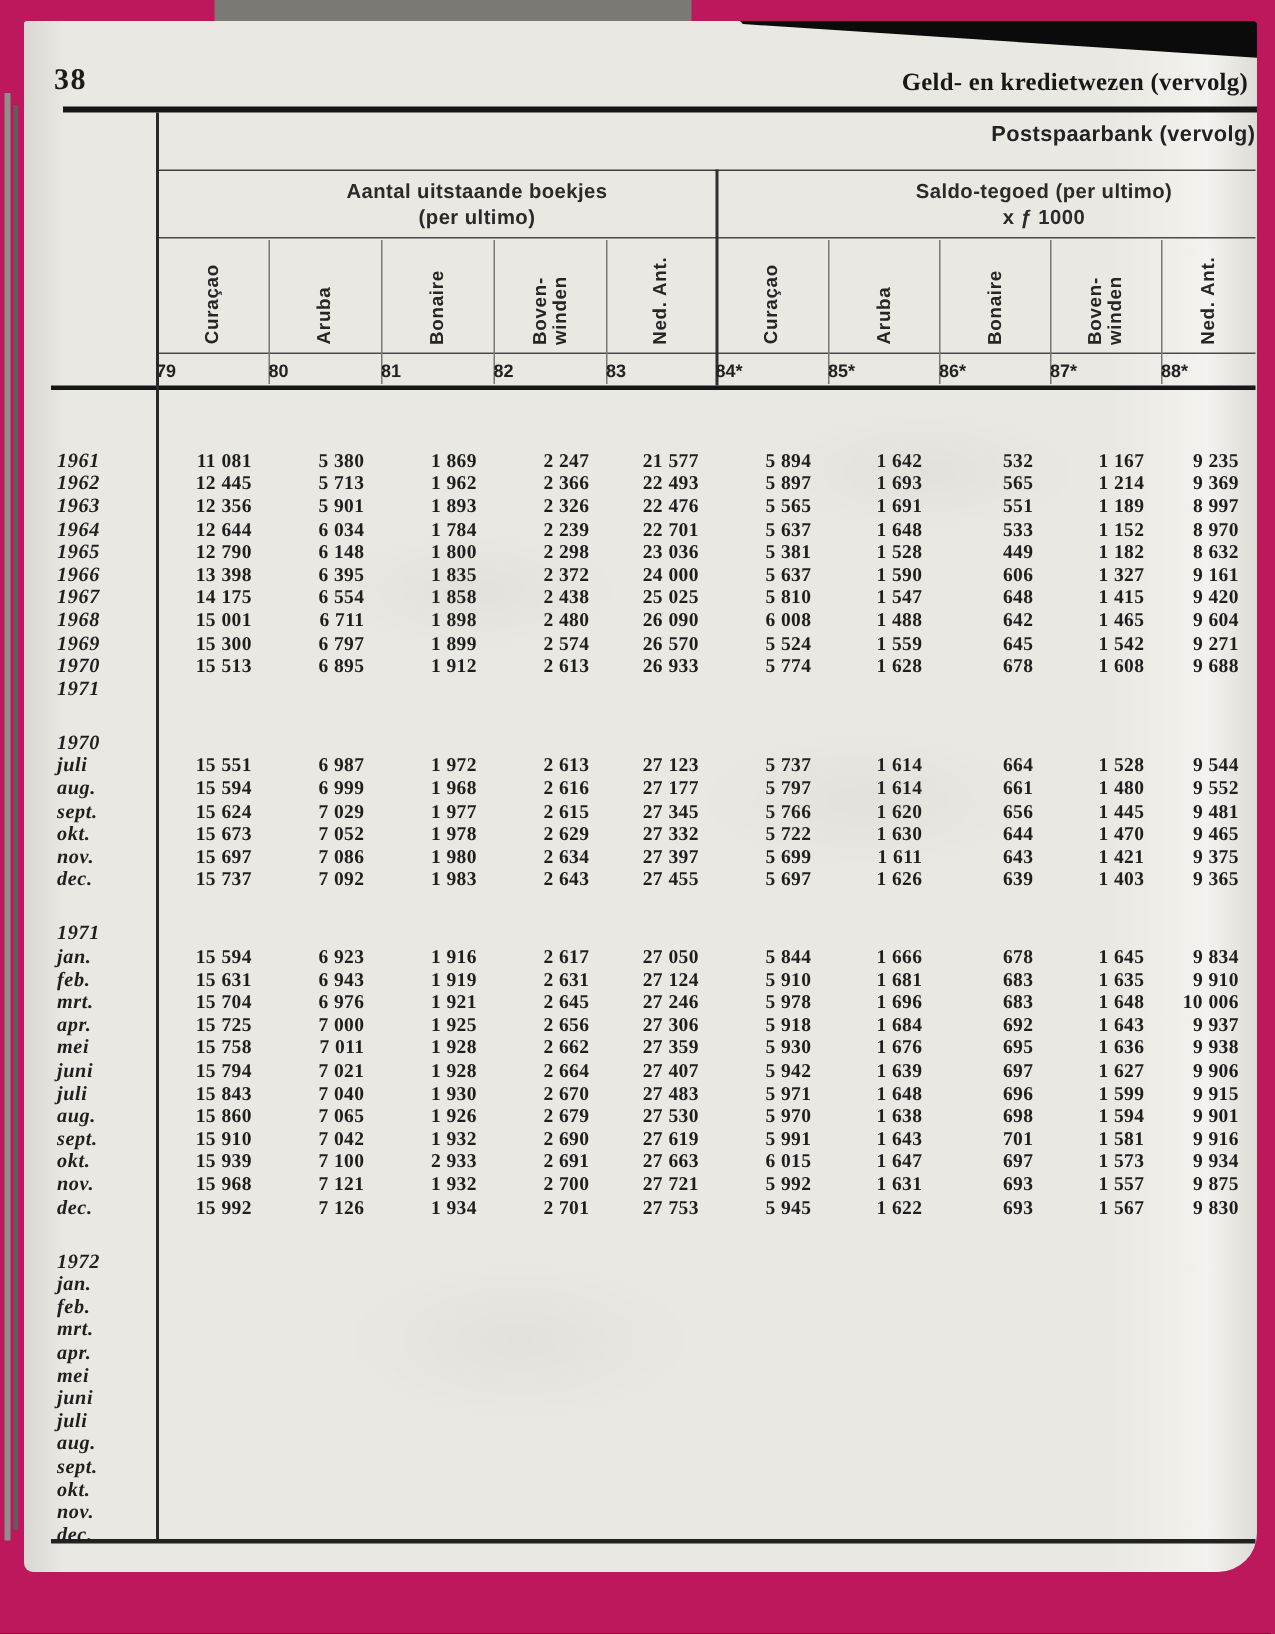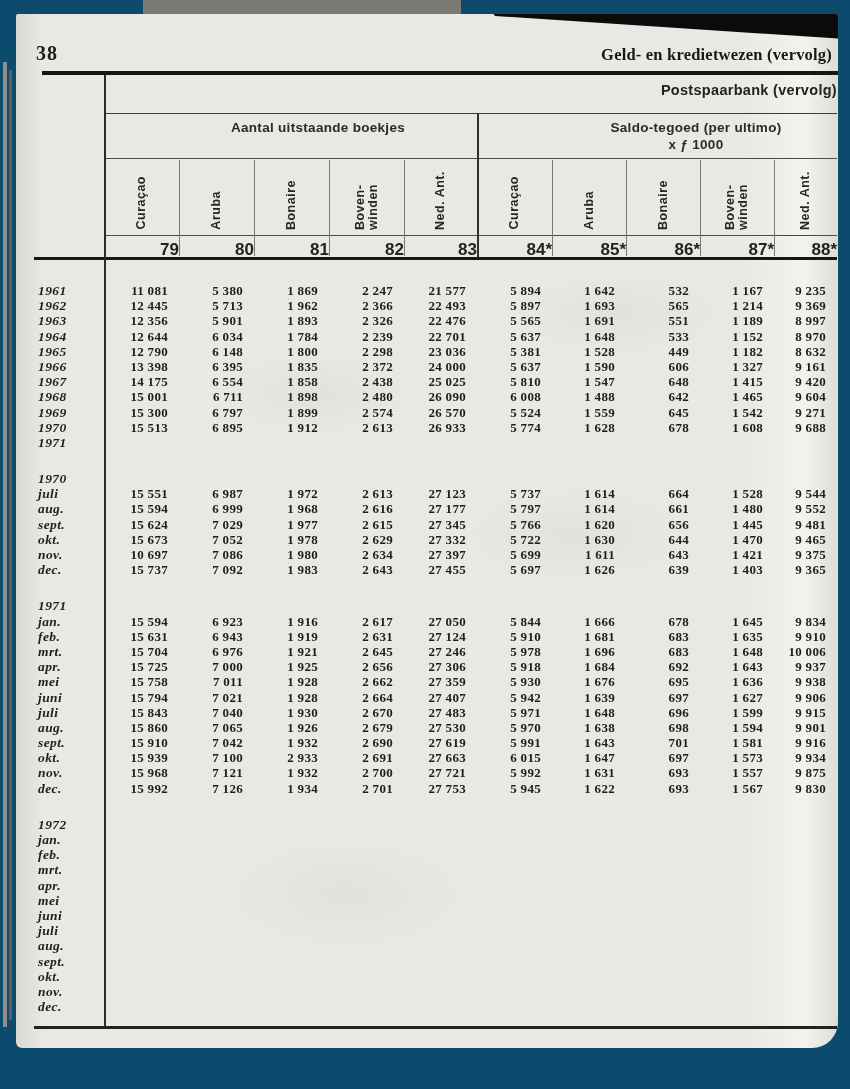--- a/index.html
+++ b/index.html
@@ -1,17 +1,17 @@
 <!DOCTYPE html>
 <html><head>
 <meta charset="utf-8">
 <style>
   html,body{margin:0;padding:0;}
   body{width:850px;height:1089px;background:#0b0b0b;font-family:"Liberation Serif","DejaVu Serif",serif;}
-  .scene{position:relative;width:850px;height:1089px;background:#0c4a6e;overflow:hidden;}
+  .scene{position:relative;width:850px;height:1089px;background:#be185d;overflow:hidden;}
 
   
   .top-gray-patch{position:absolute;left:143px;top:0;width:318px;height:15px;background:#7b7974;}
   .book-edge-strip1{position:absolute;left:3px;top:62px;width:4px;height:965px;background:#8f8e8a;}
   .book-edge-strip2{position:absolute;left:9px;top:70px;width:3px;height:950px;background:#5f5e5a;}
 
   
   .page{position:absolute;left:16px;top:14px;width:822px;height:1034px;
     background:linear-gradient(to right,#d9d8d3 0px,#e9e8e3 28px,#e9e8e3 88%,#f3f2ee 96%,#dddcd7 100%);
     border-radius:2px 2px 26px 6px;overflow:hidden;}
@@ -49,26 +49,26 @@
   .group-left{left:88px;width:428px;}
   .group-right{left:461px;width:360px;padding-left:39px;}
 
   .grid{display:grid;grid-template-columns:70px 75px 75px 75px 75px 73px 75px 74px 74px 74px 63px;}
   .headrow{position:absolute;left:18px;top:148px;width:803px;height:70px;}
   .headrow .hcell{display:flex;align-items:flex-end;justify-content:center;height:70px;}
   .rot{writing-mode:vertical-rl;transform:rotate(180deg);white-space:pre-line;
     font-family:"Liberation Sans","DejaVu Sans",sans-serif;font-size:12.5px;font-weight:600;color:#262626;
     letter-spacing:.5px;line-height:13px;padding-top:2px;}
   .numrow{position:absolute;left:18px;top:226px;width:803px;height:16px;}
-  .numrow .ncell{text-align:right;font-family:"Liberation Sans","DejaVu Sans",sans-serif;
-    font-size:17px;font-weight:700;color:#222;padding-left:12px;}
+  .numrow .ncell{text-align:left;font-family:"Liberation Sans","DejaVu Sans",sans-serif;
+    font-size:12px;font-weight:700;color:#222;}
 
   
   .tbody{position:absolute;left:18px;top:269px;width:803px;}
-  .section{margin-top:0;}
+  .section{margin-top:16px;}
   .section + .section{margin-top:21px;}
   .sec-label,.rlabel{font-style:italic;font-weight:700;font-size:13.5px;color:#1f1f1f;padding-left:4px;letter-spacing:.4px;}
   .sec-label{height:15.2px;line-height:15.2px;}
   .row{height:15.2px;line-height:15.2px;}
   .cell{font-size:13px;font-weight:700;color:#1e1e1e;text-align:right;padding-right:11px;letter-spacing:.3px;
     font-family:"Liberation Serif","DejaVu Serif",serif;}
 </style>
 </head>
 <body>
 
@@ -95,20 +95,21 @@
     <div class="vsep ln" style="left:388px"></div>
     <div class="vsep ln" style="left:536px"></div>
     <div class="vsep ln" style="left:610px"></div>
     <div class="vsep ln" style="left:684px"></div>
     <div class="vsep ln" style="left:758px"></div>
 
     <div class="tbl-title">Postspaarbank (vervolg)</div>
 
     <div class="group group-left">
       <div>Aantal uitstaande boekjes</div>
+      <div>(per ultimo)</div>
     </div>
     <div class="group group-right">
       <div>Saldo-tegoed (per ultimo)</div>
       <div>x ƒ 1000</div>
     </div>
 
     <div class="headrow grid">
       <div class="hcell"></div>
       <div class="hcell">
           <span class="rot">Curaçao</span>
@@ -353,21 +354,21 @@
             <div class="cell">2 629</div>
             <div class="cell">27 332</div>
             <div class="cell">5 722</div>
             <div class="cell">1 630</div>
             <div class="cell">644</div>
             <div class="cell">1 470</div>
             <div class="cell">9 465</div>
           </div>
           <div class="row grid">
             <div class="rlabel">nov.</div>
-            <div class="cell">10 697</div>
+            <div class="cell">15 697</div>
             <div class="cell">7 086</div>
             <div class="cell">1 980</div>
             <div class="cell">2 634</div>
             <div class="cell">27 397</div>
             <div class="cell">5 699</div>
             <div class="cell">1 611</div>
             <div class="cell">643</div>
             <div class="cell">1 421</div>
             <div class="cell">9 375</div>
           </div>

